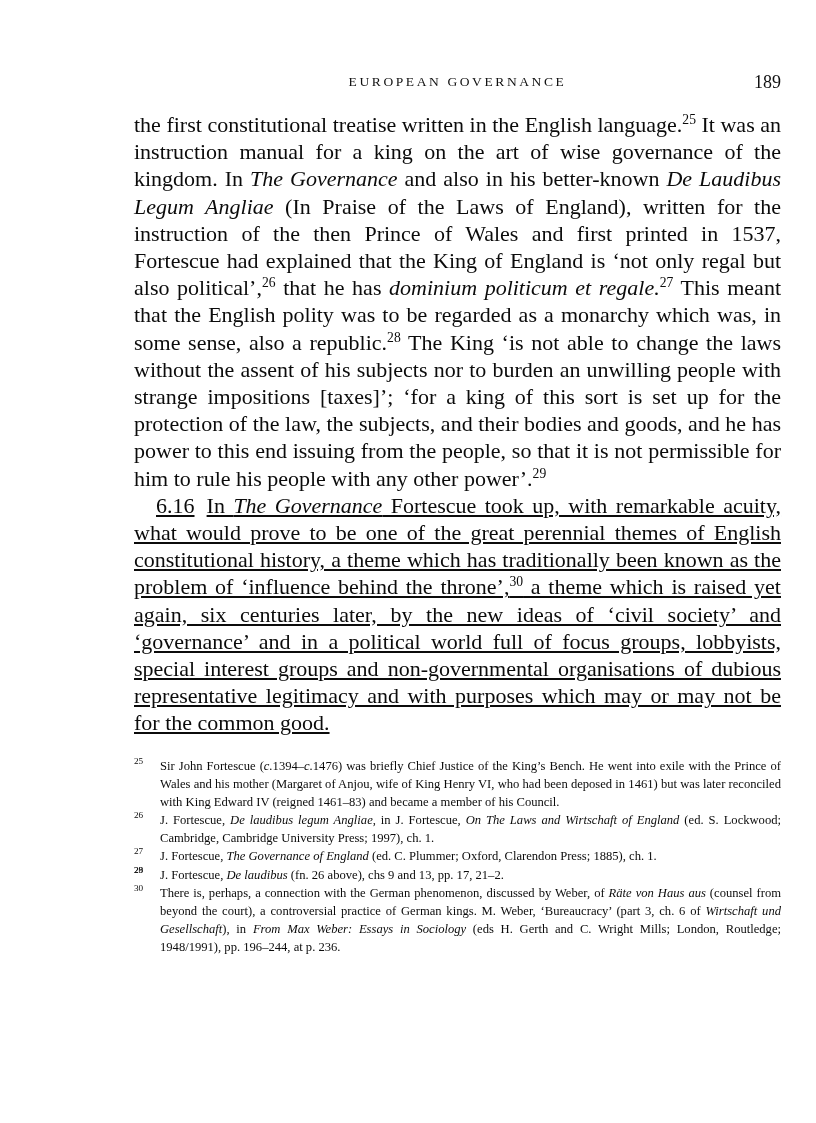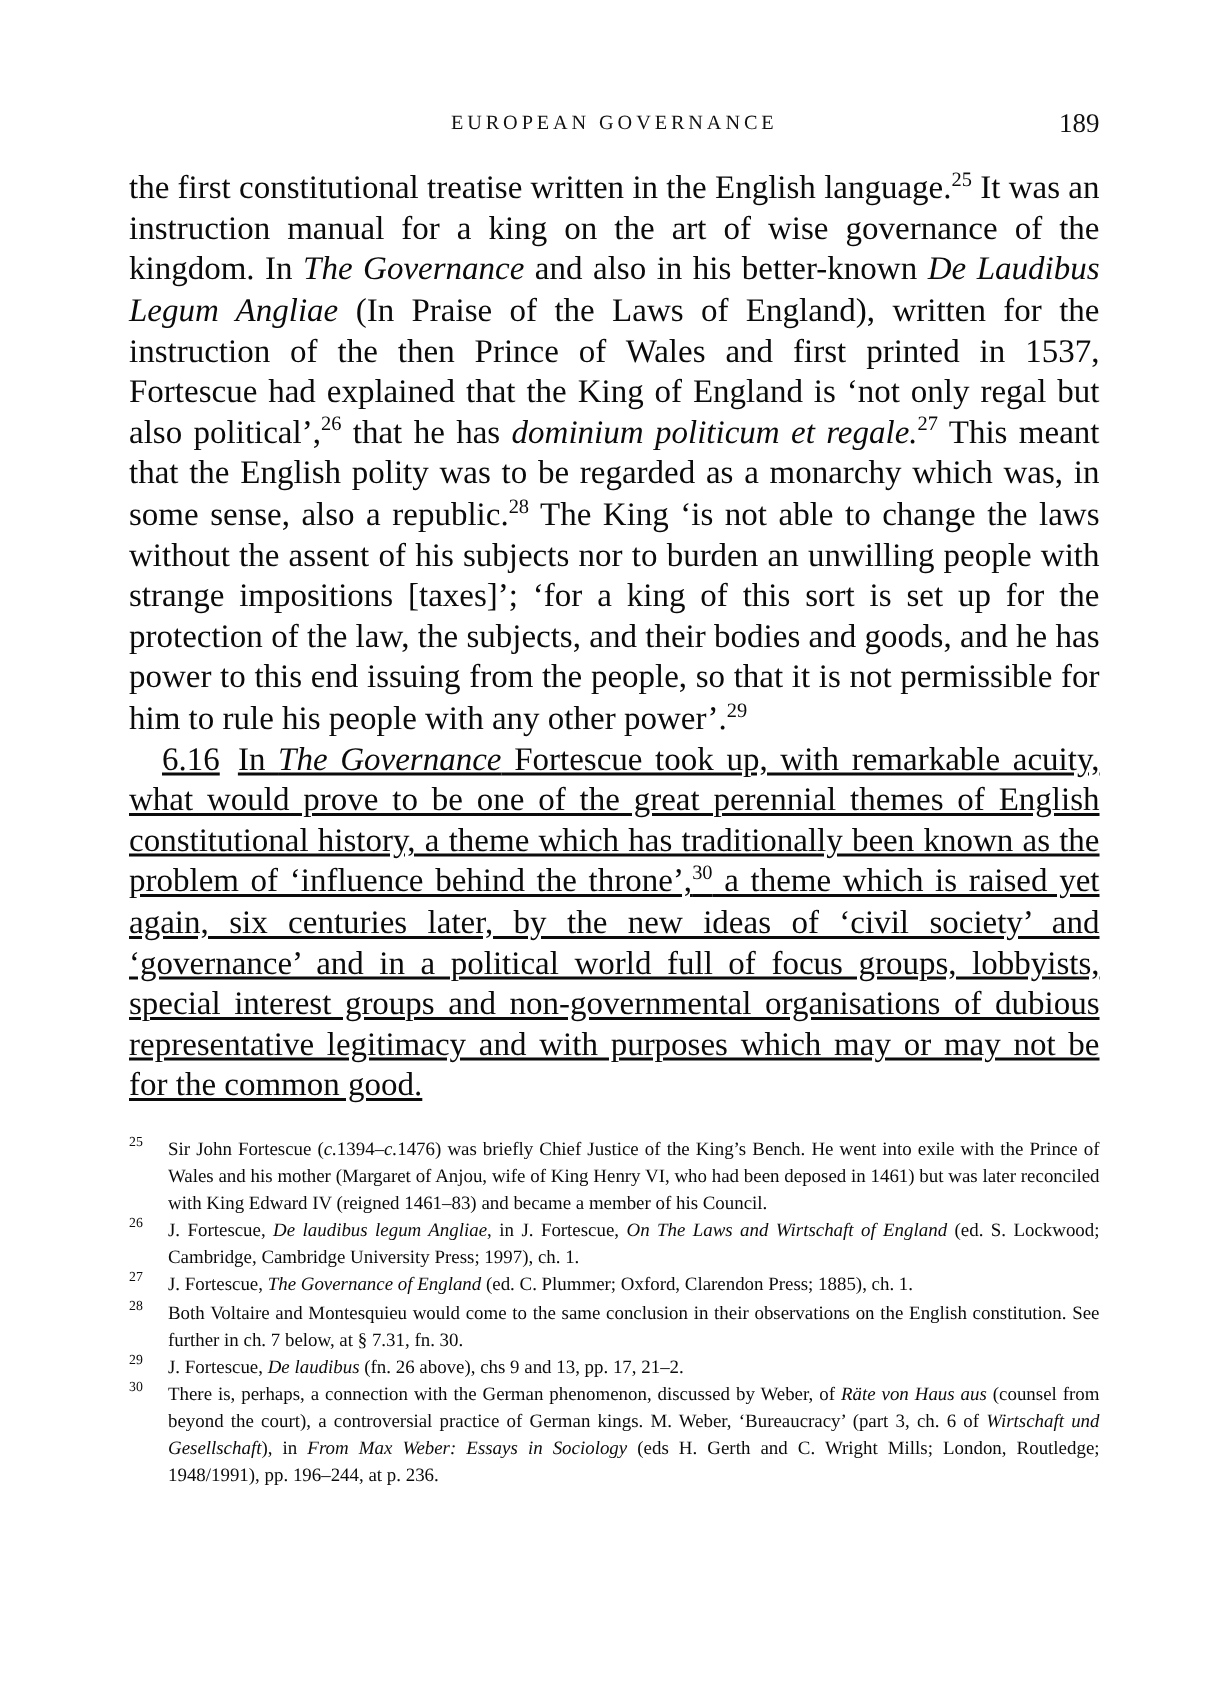--- a/index.html
+++ b/index.html
@@ -3,21 +3,21 @@
 <meta charset="utf-8">
 <style>
   html, body { margin:0; padding:0; }
   body {
     width:816px; height:1123px;
     background:#ffffff;
     font-family:"Liberation Serif", serif;
     color:#000000;
     -webkit-font-smoothing:antialiased;
   }
-  .page { position:relative; width:661px; height:1123px; box-sizing:border-box; }
+  .page { position:relative; width:661px; height:1123px; box-sizing:border-box;margin-left:48px; }
 
   .running-head {
     position:absolute; left:86px; top:74px; width:647px;
     height:20px;
   }
   .rh-title {
     position:absolute; left:0; right:0; text-align:center;
     font-size:13.5px; letter-spacing:2.6px; color:#111;
     font-variant:normal; text-transform:uppercase;
   }
@@ -90,21 +90,21 @@
   </div>
 
   <div class="notes-block">
 
     <p class="note"><span class="marker"><span class="marker-inner">25</span></span><span>Sir John Fortescue (</span><i>c.</i><span>1394–</span><i>c.</i><span>1476) was briefly Chief Justice of the King’s Bench. He went into exile with the Prince of Wales and his mother (Margaret of Anjou, wife of King Henry VI, who had been deposed in 1461) but was later reconciled with King Edward IV (reigned 1461–83) and became a member of his Council.</span></p>
 
     <p class="note"><span class="marker"><span class="marker-inner">26</span></span><span>J. Fortescue, </span><i>De laudibus legum Angliae</i><span>, in J. Fortescue, </span><i>On The Laws and Wirtschaft of England</i><span> (ed. S. Lockwood; Cambridge, Cambridge University Press; 1997), ch. 1.</span></p>
 
     <p class="note"><span class="marker"><span class="marker-inner">27</span></span><span>J. Fortescue, </span><i>The Governance of England</i><span> (ed. C. Plummer; Oxford, Clarendon Press; 1885), ch. 1.</span></p>
 
-    <p class="note"><span class="marker"><span class="marker-inner">28</span></span><span>Both Voltaire and Montesquieu would come to the same conclusion in their observations on the English constitution. See further in ch. 7 below, at § 7.31, fn. 30.</span></p>
+    <p class="note"><span class="marker"><span class="marker-inner">28</span></span></p>
 
     <p class="note"><span class="marker"><span class="marker-inner">29</span></span><span>J. Fortescue, </span><i>De laudibus</i><span> (fn. 26 above), chs 9 and 13, pp. 17, 21–2.</span></p>
 
     <p class="note"><span class="marker"><span class="marker-inner">30</span></span><span>There is, perhaps, a connection with the German phenomenon, discussed by Weber, of </span><i>Räte von Haus aus</i><span> (counsel from beyond the court), a controversial practice of German kings. M. Weber, ‘Bureaucracy’ (part 3, ch. 6 of </span><i>Wirtschaft und Gesellschaft</i><span>), in </span><i>From Max Weber: Essays in Sociology</i><span> (eds H. Gerth and C. Wright Mills; London, Routledge; 1948/1991), pp. 196–244, at p. 236.</span></p>
 
   </div>
 
 </div>
 
 </body></html>

